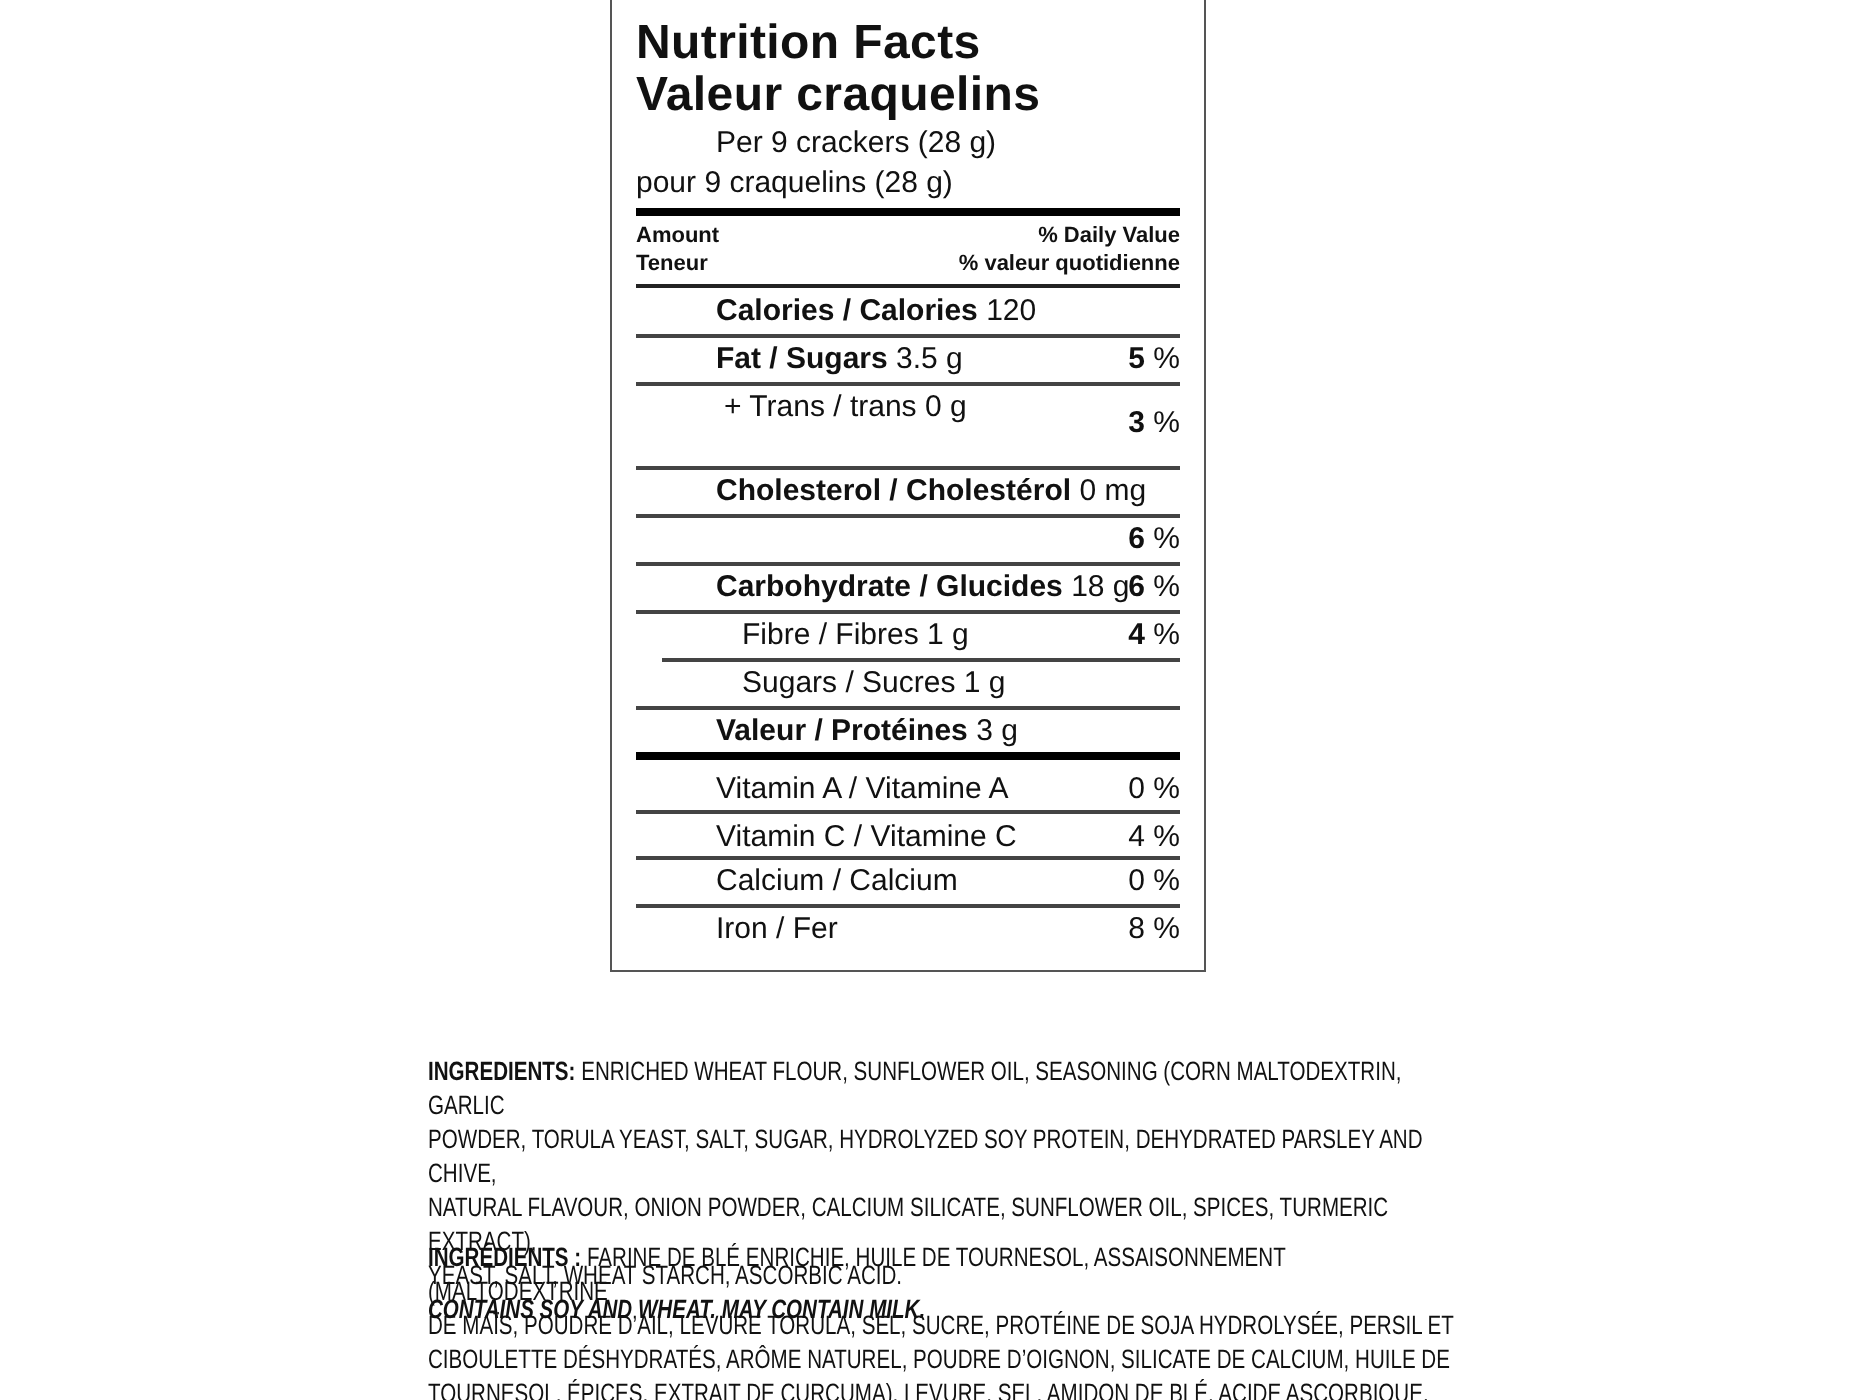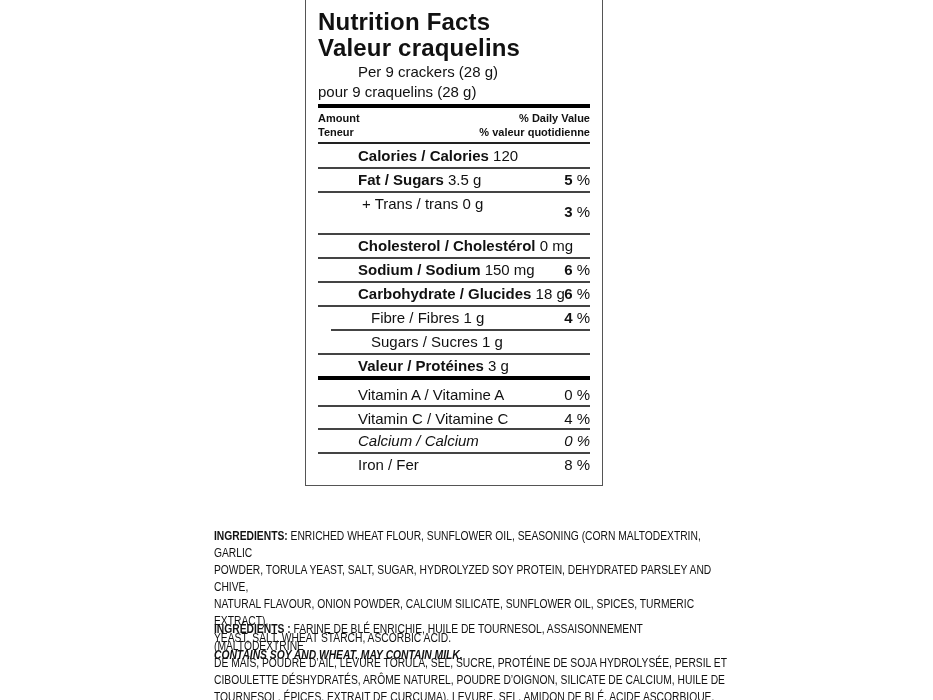--- a/index.html
+++ b/index.html
@@ -67,21 +67,20 @@
       <span class="pct" style="top:8px;"><b>3</b>&nbsp;<span>%</span></span>
     </div>
     <div class="rule-thin" style="top:234px;"></div>
 
     <div class="row" style="top:238px;">
       <span class="label"><b>Cholesterol / Cholestérol</b> <span>0 mg</span></span>
     </div>
     <div class="rule-thin" style="top:258px;"></div>
 
     <div class="row" style="top:262px;">
-      <span class="label"><b>Sodium / Sodium</b> <span>150 mg</span></span>
       <span class="pct"><b>6</b>&nbsp;<span>%</span></span>
     </div>
     <div class="rule-thin" style="top:282px;"></div>
 
     <div class="row" style="top:286px;">
       <span class="label"><b>Carbohydrate / Glucides</b> <span>18 g</span></span>
       <span class="pct"><b>6</b>&nbsp;<span>%</span></span>
     </div>
     <div class="rule-thin" style="top:306px;"></div>
 
@@ -107,21 +106,21 @@
       <span class="pct">0 %</span>
     </div>
     <div class="rule-thin" style="top:406px;"></div>
 
     <div class="row" style="top:411px;">
       <span>Vitamin C / Vitamine C</span>
       <span class="pct">4 %</span>
     </div>
     <div class="rule-thin" style="top:429px;"></div>
 
-    <div class="row" style="top:433px;font-style:italic;">
+    <div class="row" style="top:433px;">
       <span>Calcium / Calcium</span>
       <span class="pct">0 %</span>
     </div>
     <div class="rule-thin" style="top:453px;"></div>
 
     <div class="row" style="top:457px;">
       <span>Iron / Fer</span>
       <span class="pct">8 %</span>
     </div>
   </div>

